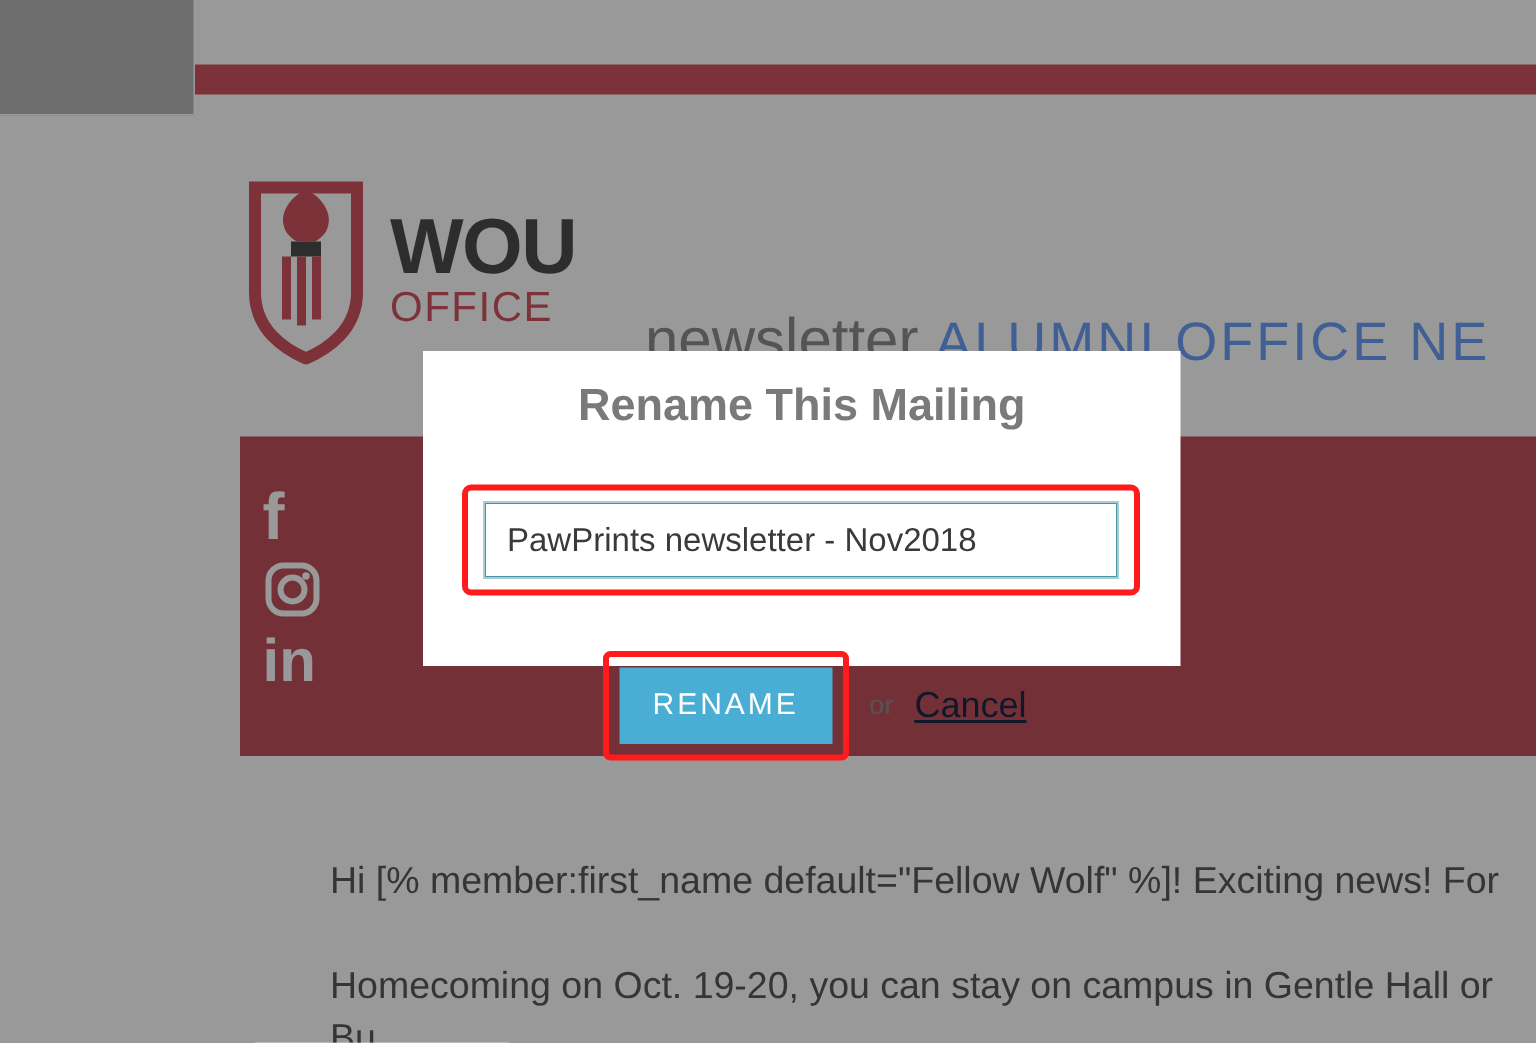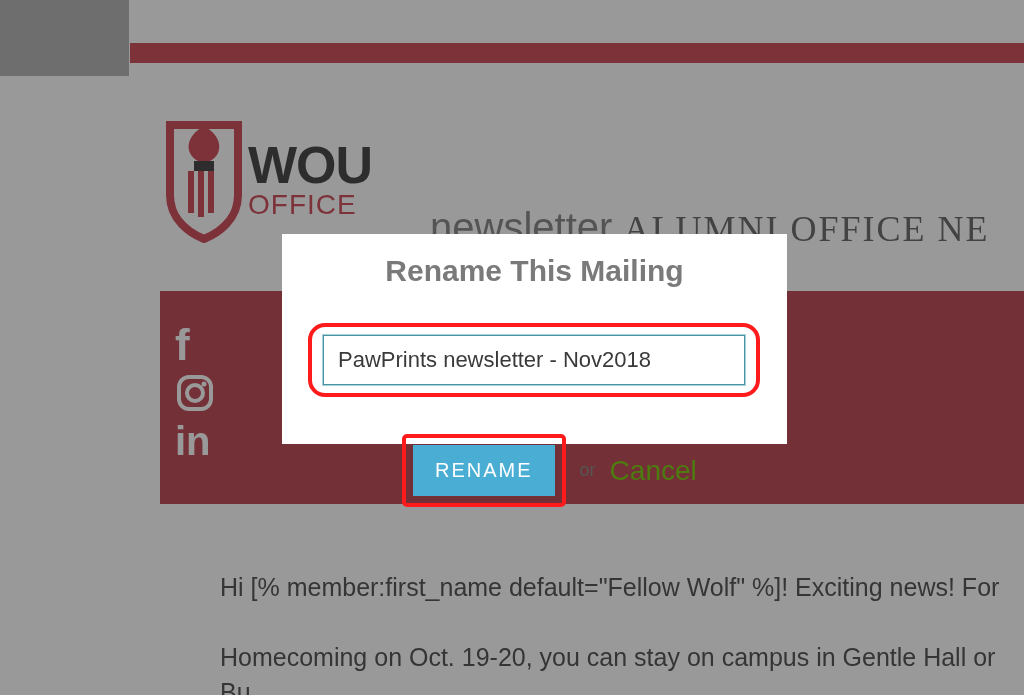--- a/index.html
+++ b/index.html
@@ -14,40 +14,40 @@
     position: absolute; left: 0; top: 0; width: 100%; height: 43px; background: #ffffff;
   }
   .red-thin-bar {
     position: absolute; left: 0; top: 43px; width: 100%; height: 20px; background: #c01b2d;
   }
   .header-area {
     position: absolute; left: 160px; top: 115px; right: 0;
     display: flex; align-items: flex-end; gap: 20px;
   }
   .logo {
-    display: flex; align-items: center; gap: 0; justify-content: flex-end;
+    display: flex; align-items: center; gap: 12px; justify-content: flex-end;
   }
   .shield {
     width: 88px; height: 128px; position: relative;
   }
   .shield svg { width: 100%; height: 100%; }
   .logo-text { display: flex; flex-direction: column; line-height: 1; }
   .logo-wou {
     font-size: 52px; font-weight: 700; color: #111; letter-spacing: -1px;
   }
   .logo-alumni {
     font-size: 28px; font-weight: 500; color: #c01b2d; letter-spacing: 1px;
   }
   .title-line {
     position: absolute; left: 430px; top: 205px; right: 0;
     font-size: 40px; color: #666; font-weight: 500;
     white-space: nowrap;
   }
   .title-office {
-    color: #404040; font-size: 36px; font-weight: 500; letter-spacing: 2px; font-family: Liberation Serif, serif;
+    color: #3b82f6; font-size: 36px; font-weight: 500; letter-spacing: 2px;
   }
 
   .red-band {
     position: absolute; left: 160px; top: 291px; width: 100%; height: 213px; background: #aa1727;
     padding: 30px 0 0 15px;
   }
   .social-stack {
     display: flex; flex-direction: column; gap: 0px; color: #fff;
   }
   .social-stack span {
@@ -74,21 +74,21 @@
   .modal {
     position: absolute; left: 282px; top: 234px; width: 505px; height: 210px;
     background: #fff;
   }
   .modal-title {
     text-align: center; font-size: 30px; color: #7a7a7a; font-weight: 600;
     margin-top: 20px;
   }
   .input-wrap {
     position: absolute; left: 26px; top: 89px; width: 452px; height: 74px;
-    border: 4px solid #ff1b1b; border-radius: 17px;
+    border: 4px solid #ff1b1b; border-radius: 6px;
     display: flex; align-items: center; justify-content: center;
   }
   .name-input {
     width: 422px; height: 50px; border: 1px solid #4b95a3;
     outline: 1px solid #a7cfd6;
     font-size: 22px; color: #3a3a3a; padding: 0 14px;
     font-family: inherit;
   }
   .btn-row {
     position: absolute; left: 120px; top: 200px;
@@ -96,21 +96,21 @@
   }
   .rename-wrap {
     border: 4px solid #ff1b1b; border-radius: 5px; padding: 7px;
   }
   .rename-btn {
     background: #4aaed4; color: #fff; border: none;
     font-size: 20px; letter-spacing: 2px;
     padding: 14px 22px; cursor: pointer; font-family: inherit;
   }
   .or-text { font-size: 18px; color: #555; }
-  .cancel-link { font-size: 28px; color: #4d7c0f; cursor: pointer; }
+  .cancel-link { font-size: 24px; color: #0f172a; cursor: pointer; text-decoration: underline; }
 </style>
 </head>
 <body>
 
 <div class="page-bg">
   <div class="top-strip"></div>
   <div class="red-thin-bar"></div>
 
   <div class="header-area">
     <div class="logo">

